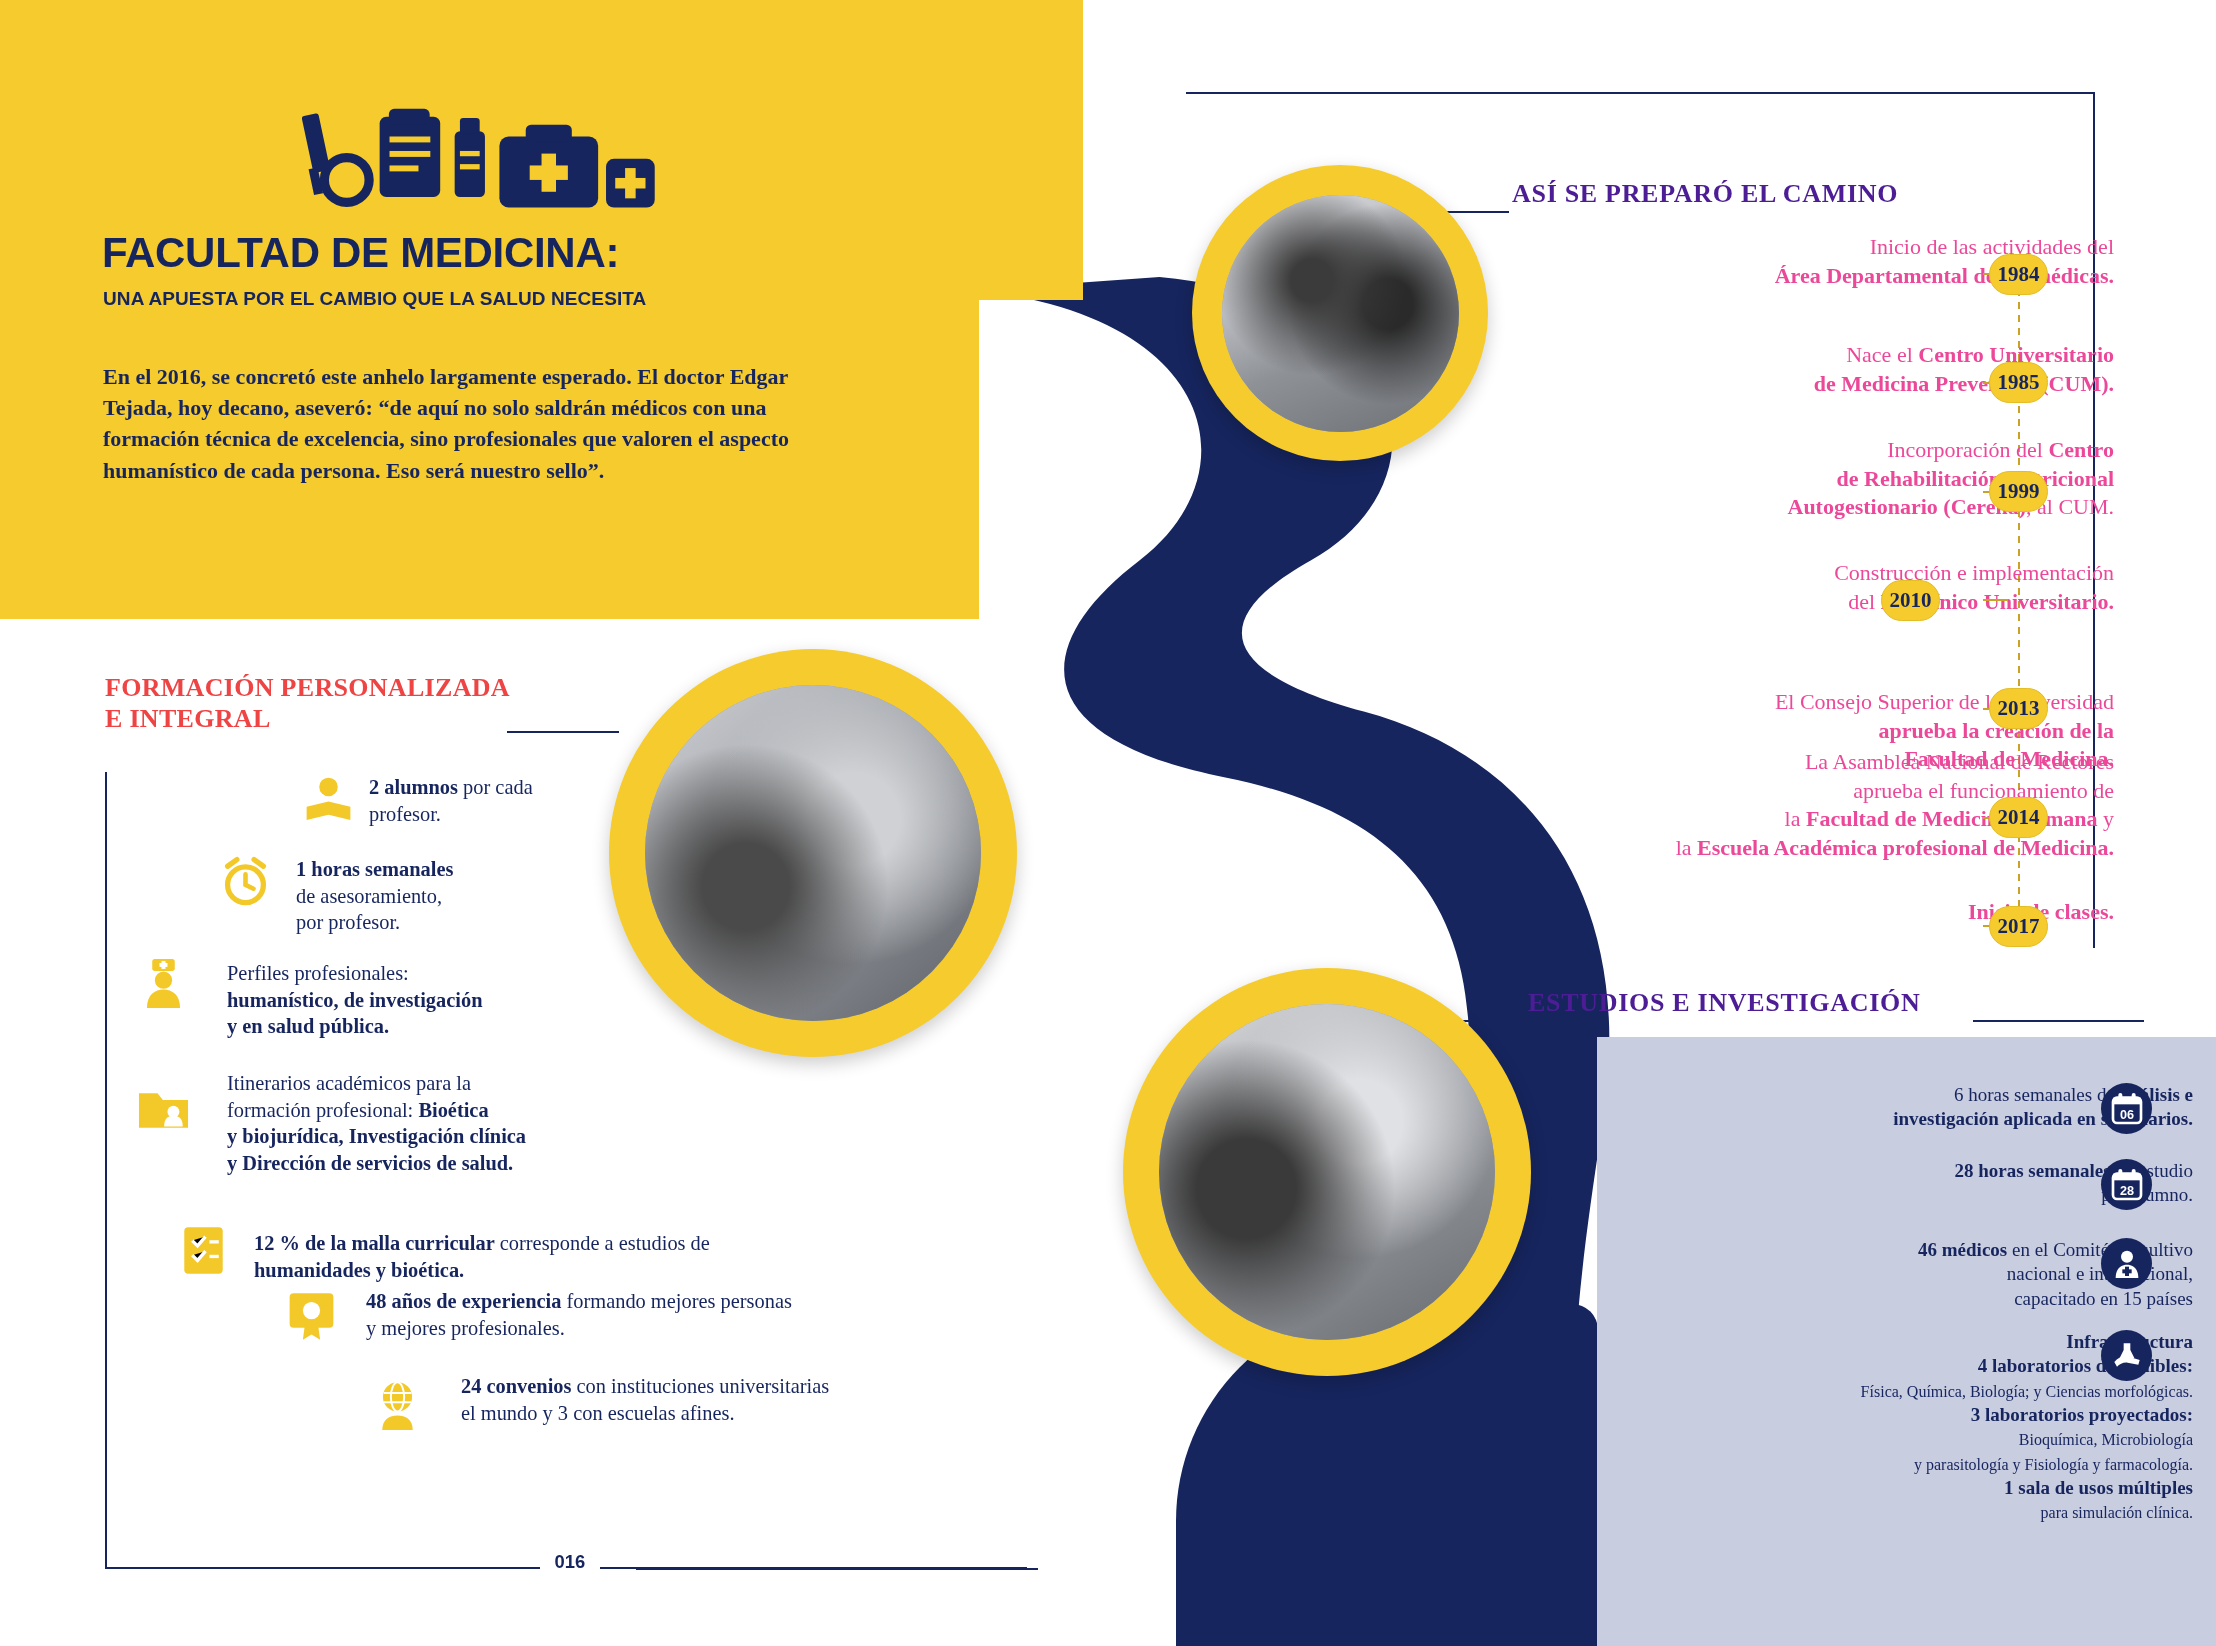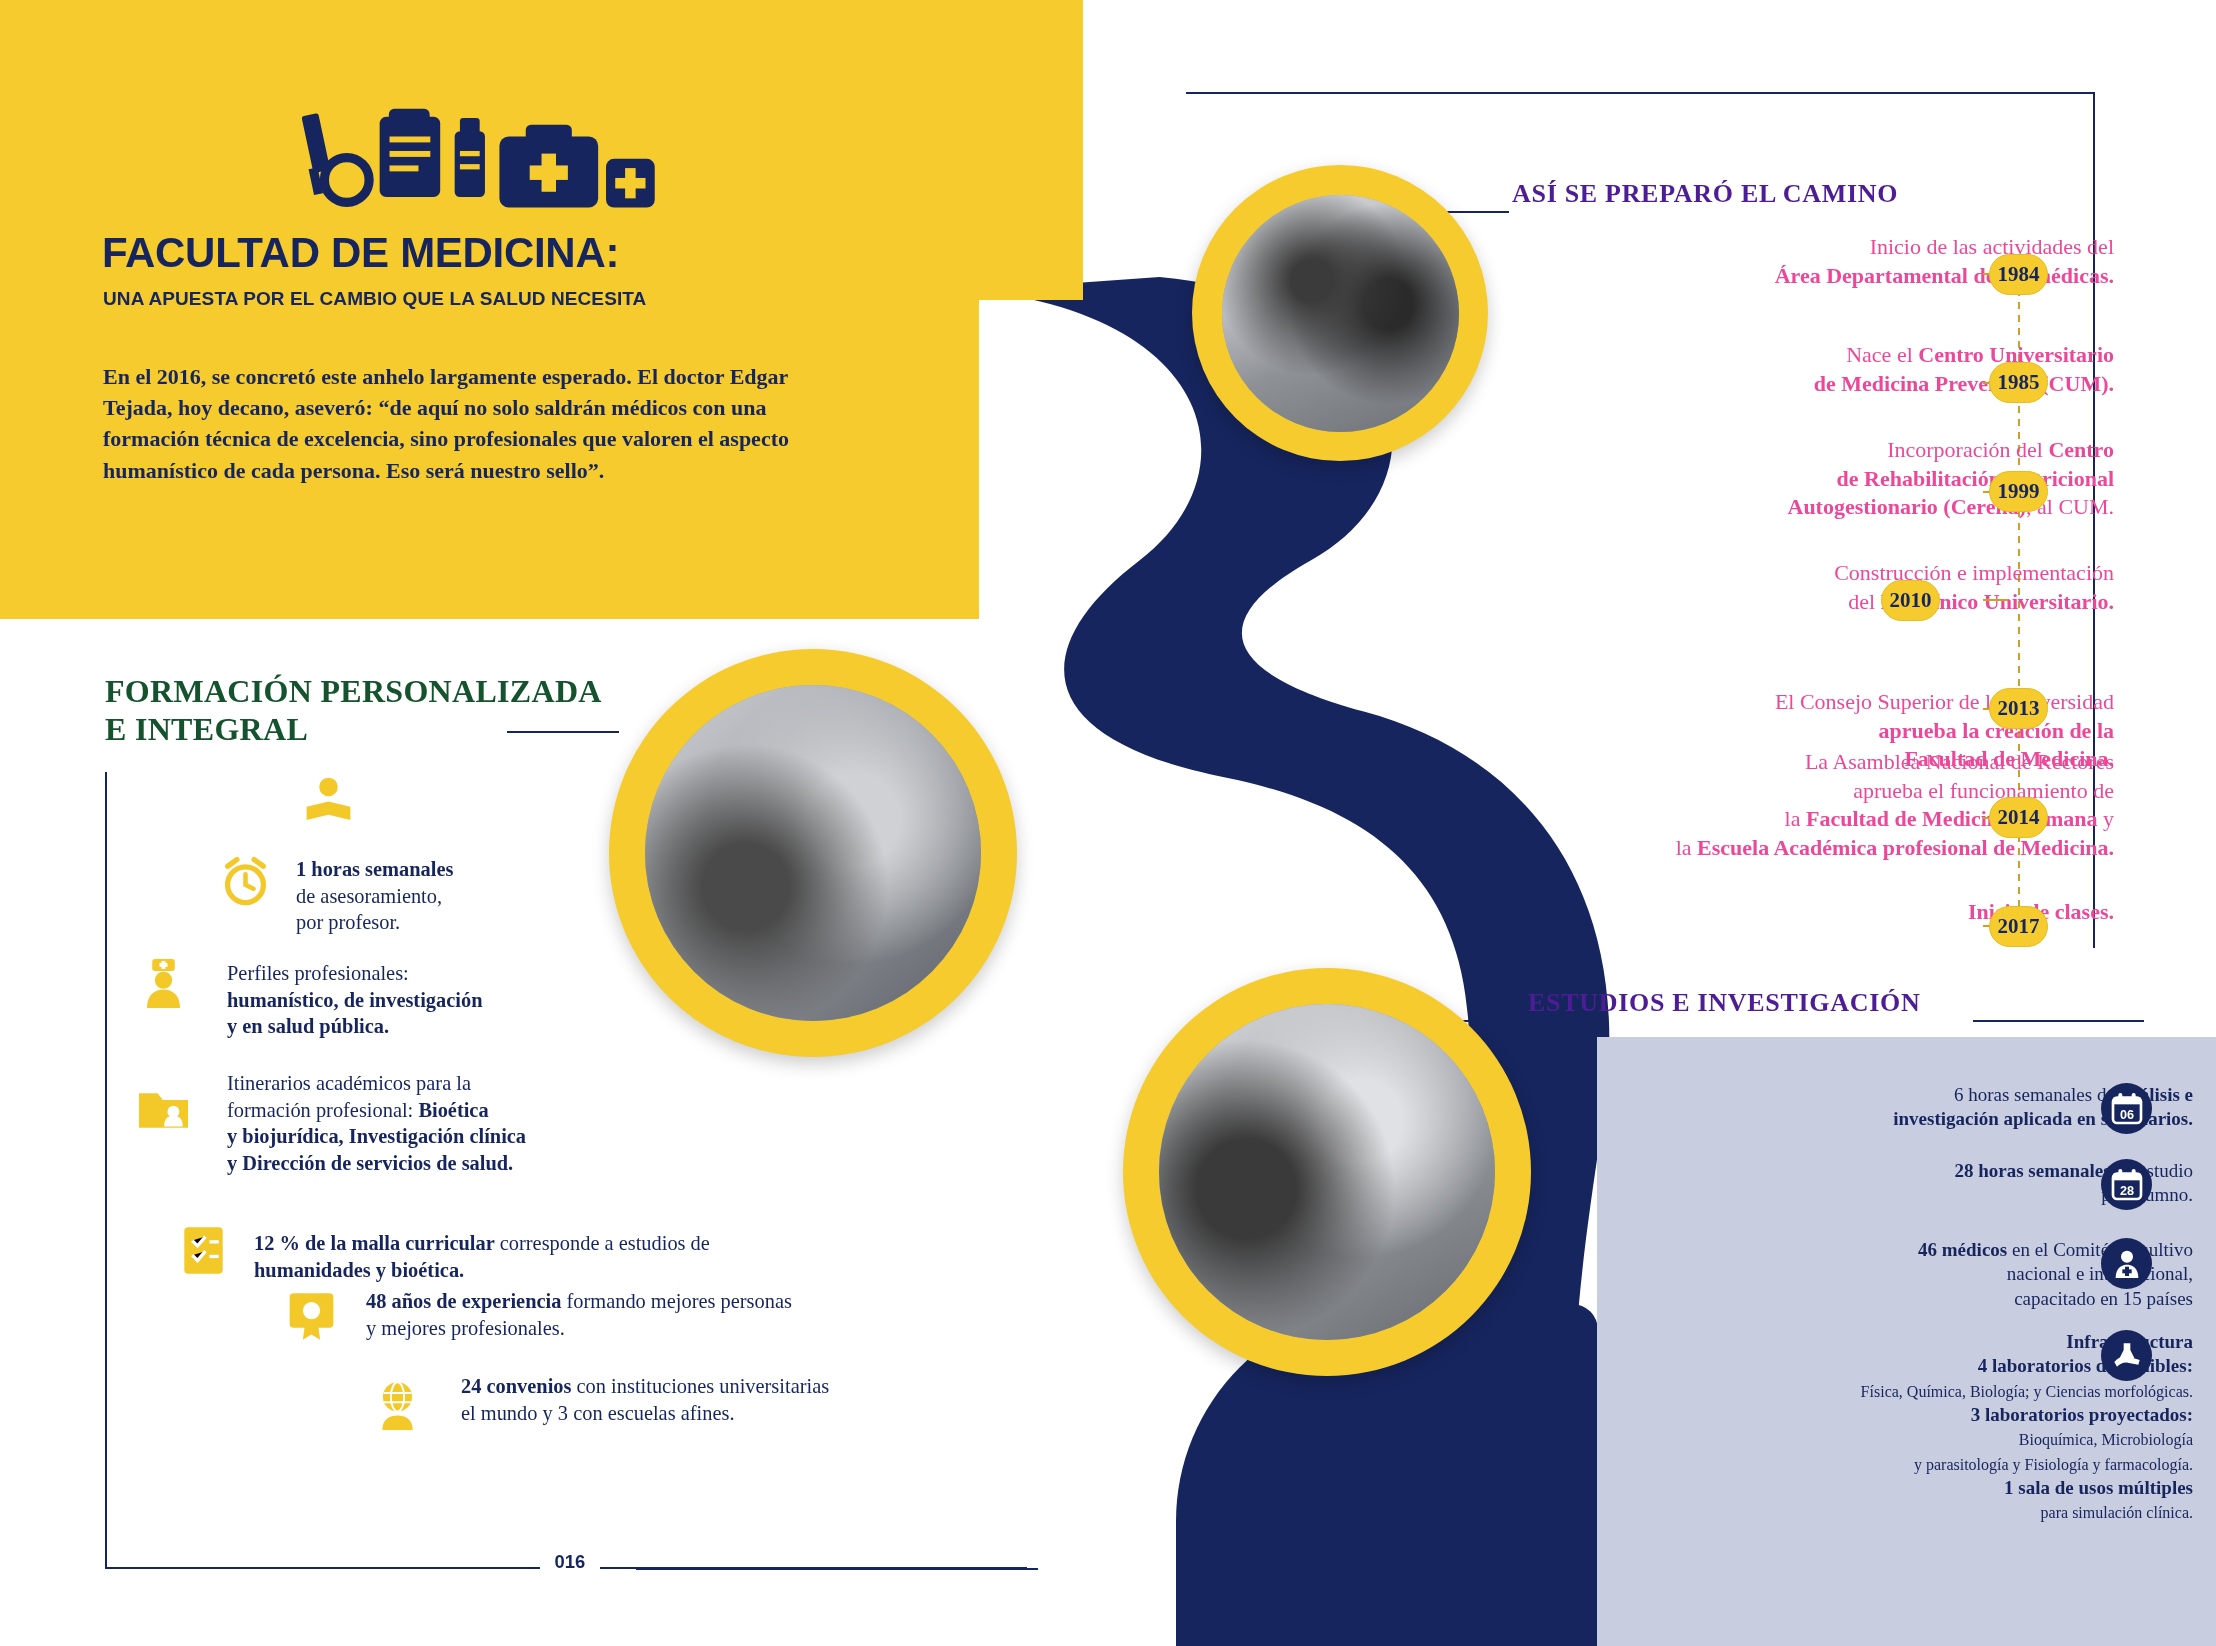--- a/index.html
+++ b/index.html
@@ -161,21 +161,21 @@
   .gp-icon {
     position: absolute; width: 51px; height: 51px; border-radius: 50%;
     background: #16255e; display:flex; align-items:center; justify-content:center;
     color: #ffffff;
   }
 
   
   .fp-head {
     position: absolute; left: 105px; top: 673px;
     font-family: "Liberation Serif", serif; font-weight: bold;
-    font-size: 32px; letter-spacing: 0.3px; color: #14532d; line-height: 1.18;
+    font-size: 26px; letter-spacing: 0.3px; color: #ef4444; line-height: 1.18;
   }
   .fp-rule { position: absolute; left: 507px; top: 731px; width: 112px; height: 2px; background: #16255e; }
   .left-box {
     position: absolute; left: 105px; top: 772px;
     width: 922px; height: 797px;
     border-left: 2px solid #16255e;
     border-bottom: 2px solid #16255e;
   }
   .page-num {
     position: absolute; left: 540px; top: 1551px;
@@ -371,20 +371,23 @@
     <div class="gp-icon" style="left: 2101px; top: 1330px;">
       <svg width="36" height="36" viewBox="0 0 54 54">
         <path d="M8 36 C14 28 22 26 30 28 L46 33 L44 40 L28 37 C22 36 16 39 12 43 Z" fill="#fff"></path>
         <path d="M22 8 L32 8 L32 18 L38 30 L16 30 L22 18 Z" fill="#fff"></path>
       </svg>
     </div>
     <div class="bicon" style="left: 300px; top: 771px;"><svg width="57" height="57" viewBox="0 0 86 86">
         <circle cx="43" cy="24" r="14" fill="#f3c92a"></circle>
         <path d="M10 54 L43 46 L76 54 L76 74 L43 66 L10 74 Z" fill="#f3c92a"></path>
       </svg></div>
+    <div class="bullet" style="left: 369px; top: 774px; width: 277px;">
+      <div class="btext"><b>2 alumnos</b> por cada<br>profesor.</div>
+    </div>
     <div class="bicon" style="left: 217px; top: 853px;"><svg width="57" height="57" viewBox="0 0 86 86">
         <circle cx="43" cy="48" r="27" fill="none" stroke="#f3c92a" stroke-width="8"></circle>
         <path d="M43 32 L43 48 L55 54" fill="none" stroke="#f3c92a" stroke-width="7" stroke-linecap="round"></path>
         <path d="M16 20 L30 10 M70 20 L56 10" stroke="#f3c92a" stroke-width="8" stroke-linecap="round"></path>
       </svg></div>
     <div class="bullet" style="left: 296px; top: 856px; width: 303px;">
       <div class="btext"><b>1 horas semanales</b><br>de asesoramiento,<br>por profesor.</div>
     </div>
     <div class="bicon" style="left: 135px; top: 955px;"><svg width="57" height="57" viewBox="0 0 86 86">
         <rect x="26" y="6" width="34" height="18" rx="4" fill="#f3c92a"></rect>

